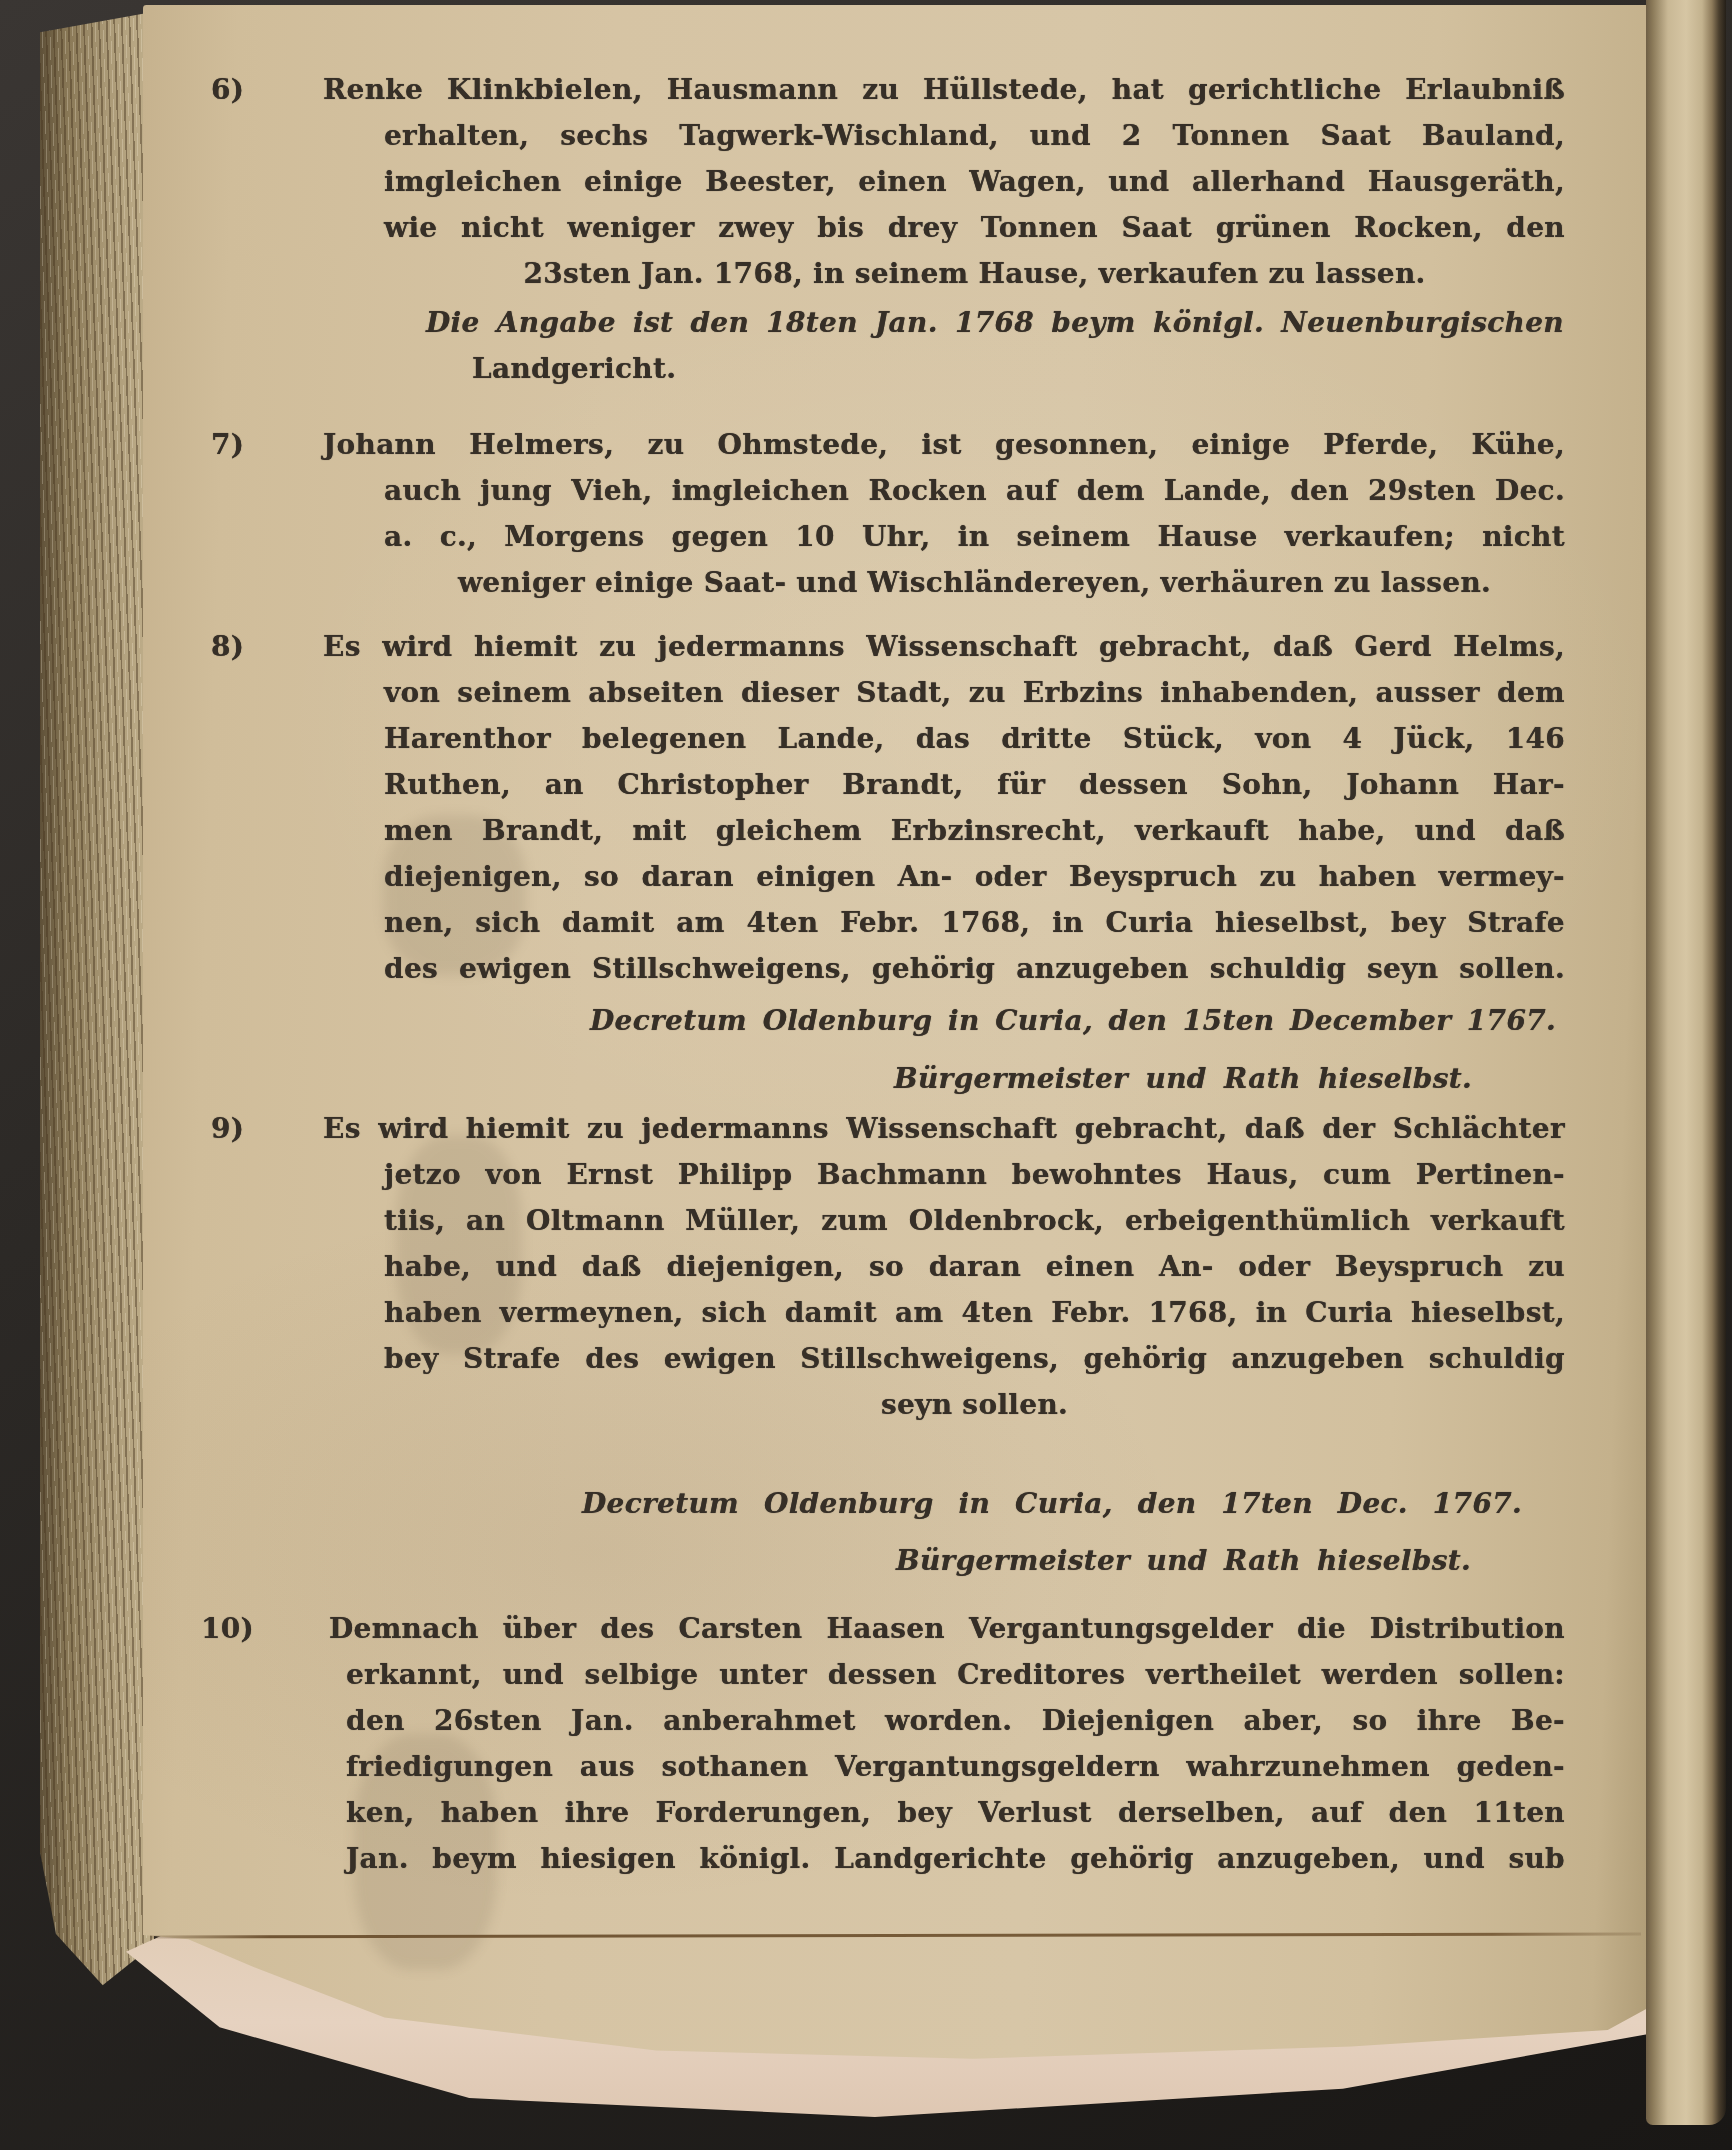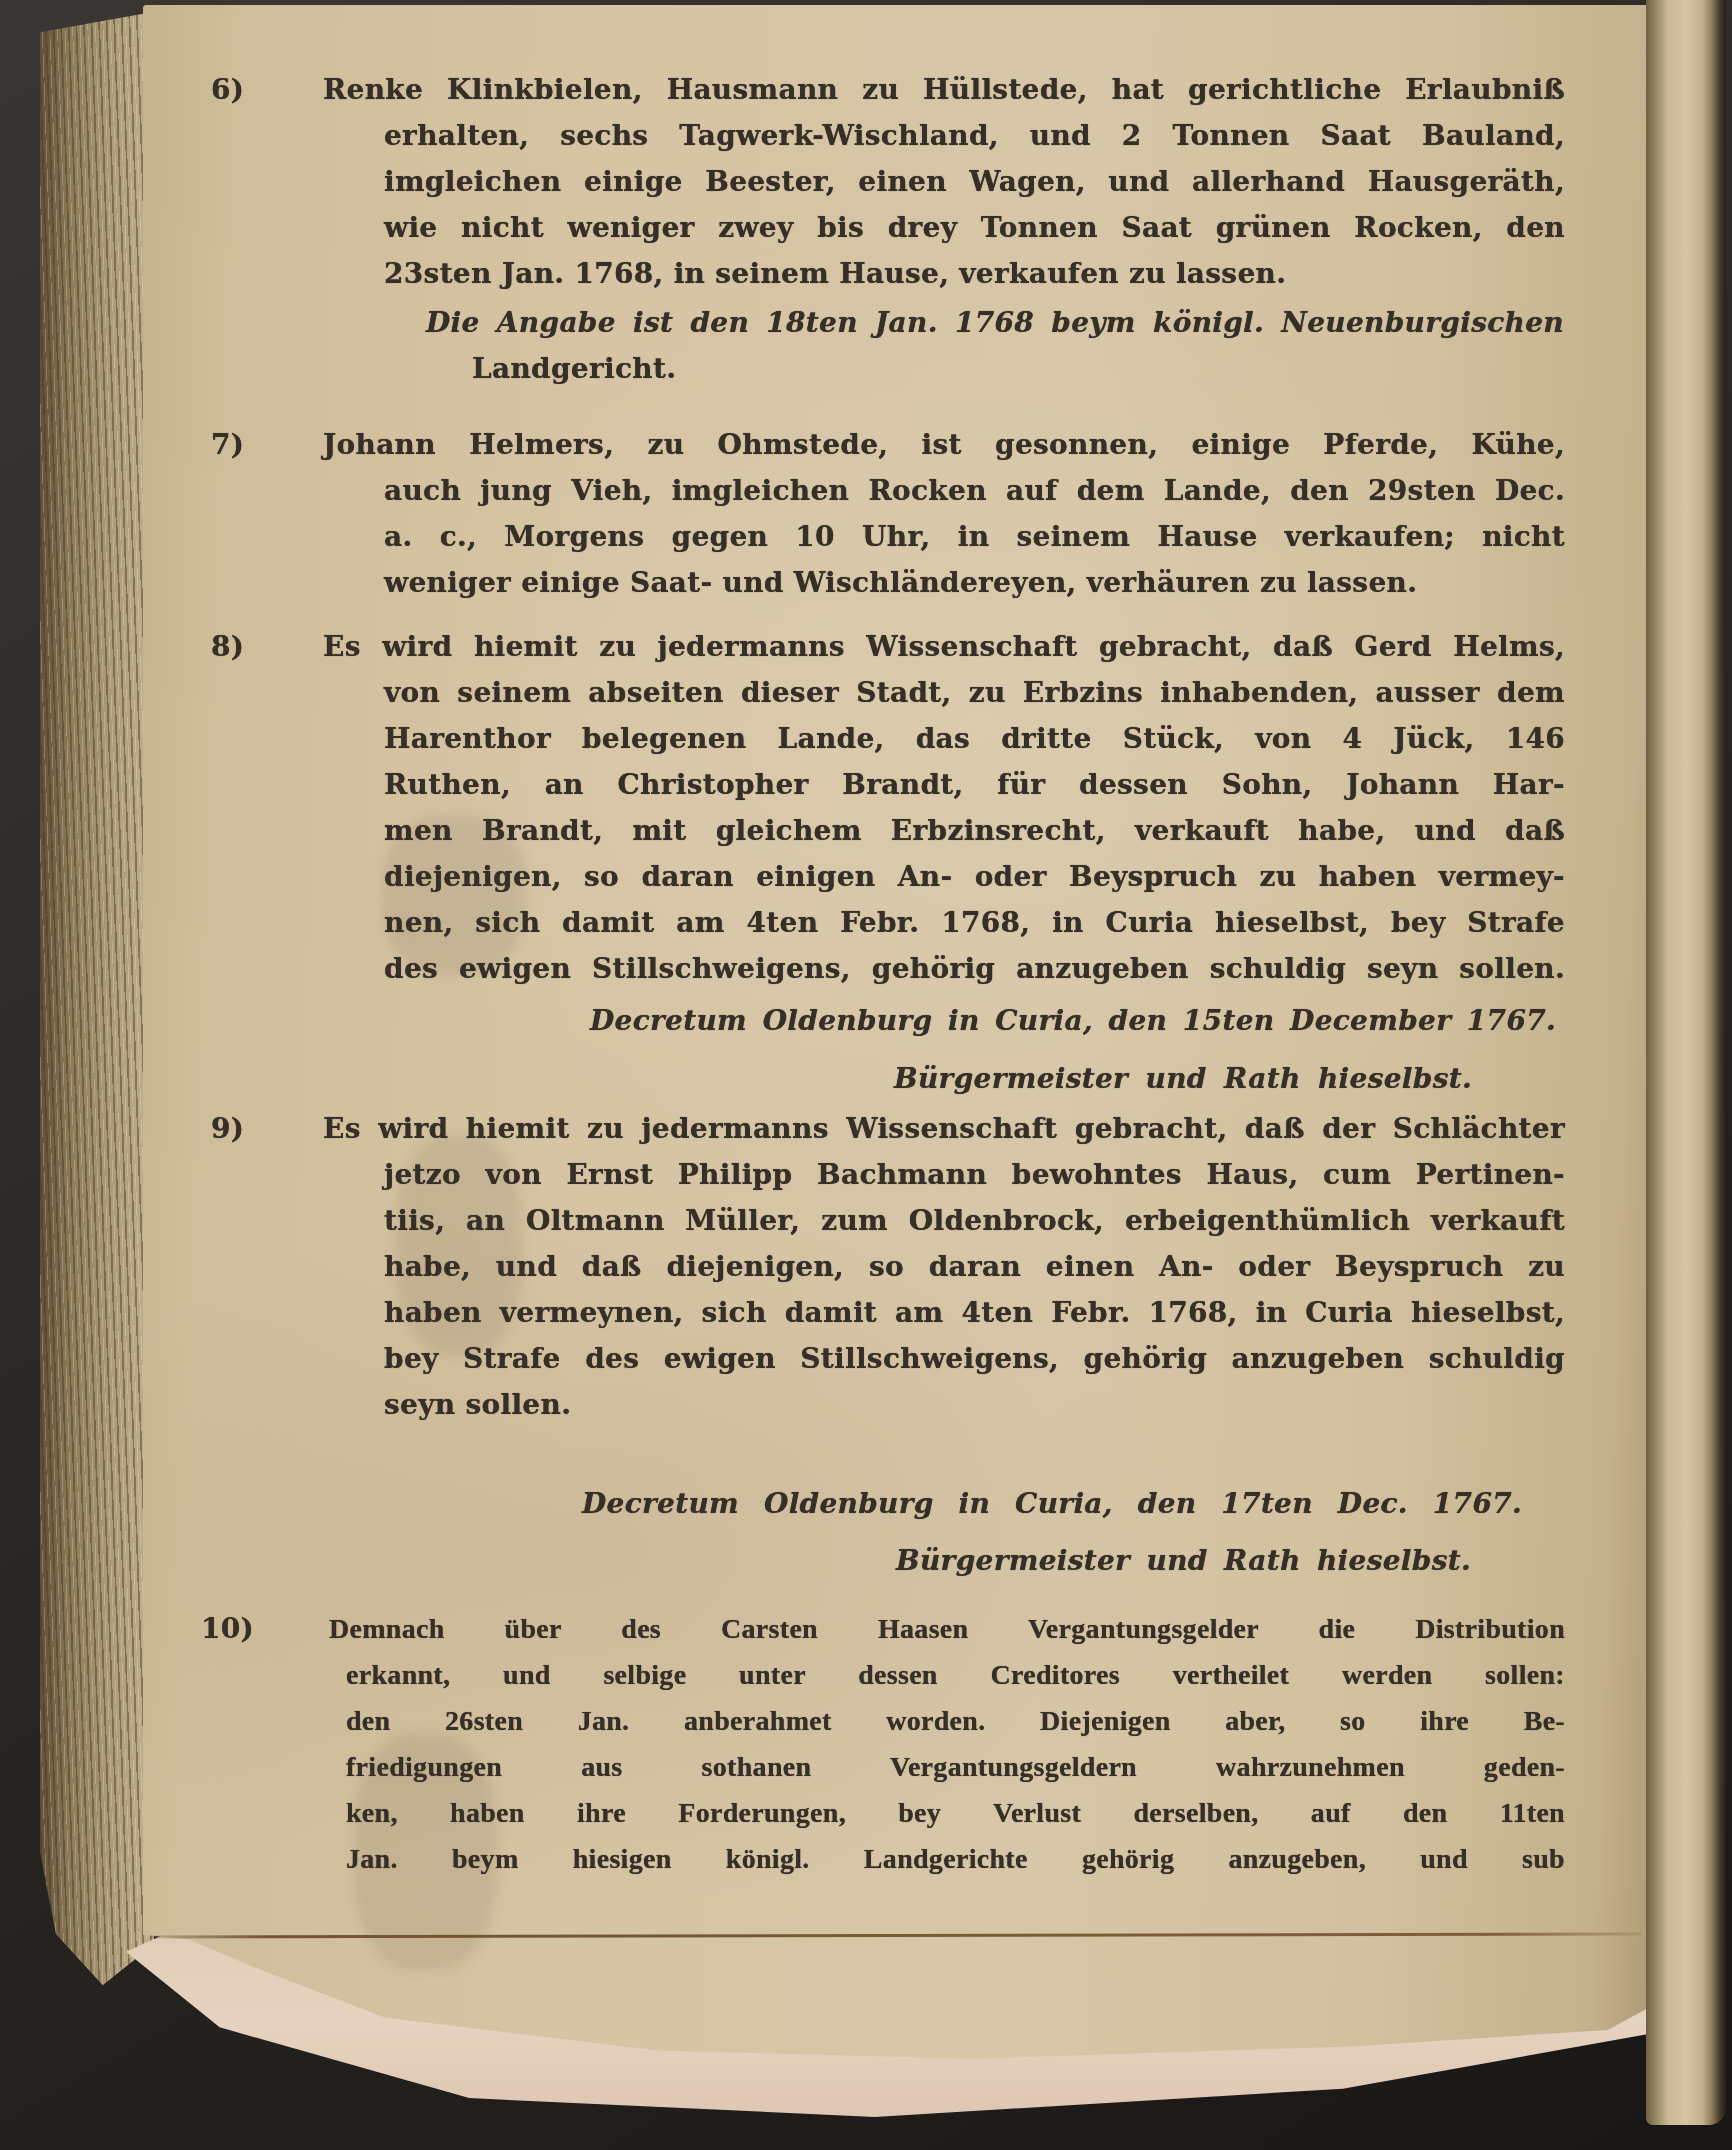--- a/index.html
+++ b/index.html
@@ -62,24 +62,24 @@
   }
 
   
   .text{
     position:absolute;inset:0;color:#362f27;
     font-weight:700;font-size:28px;letter-spacing:0.3px;
     text-shadow:0 0 0.8px rgba(52,46,39,.85);
   }
   .t-item{position:absolute;left:211px;width:1354px;}
   .num{position:absolute;left:0;top:0;line-height:46px;white-space:nowrap;}
-  .ln{margin-left:173px;line-height:46px;height:46px;}
+  .ln{margin-left:173px;line-height:46px;height:46px;text-align:center;}
   .fl{margin-left:112px;}
   .j{text-align:justify;text-align-last:justify;}
-  .i10 .ln{margin-left:135px;font-family:Liberation Serif, serif;}
+  .i10 .ln{margin-left:135px;}
   .i10 .fl{margin-left:118px;}
   .i10 .num{left:-10px;text-align:right;}
   .free{position:absolute;line-height:46px;white-space:nowrap;text-align:right;}
   .free.j{white-space:normal;font-style:italic;}
 </style>
 </head>
 <body>
 
 <div class="scene">
 

